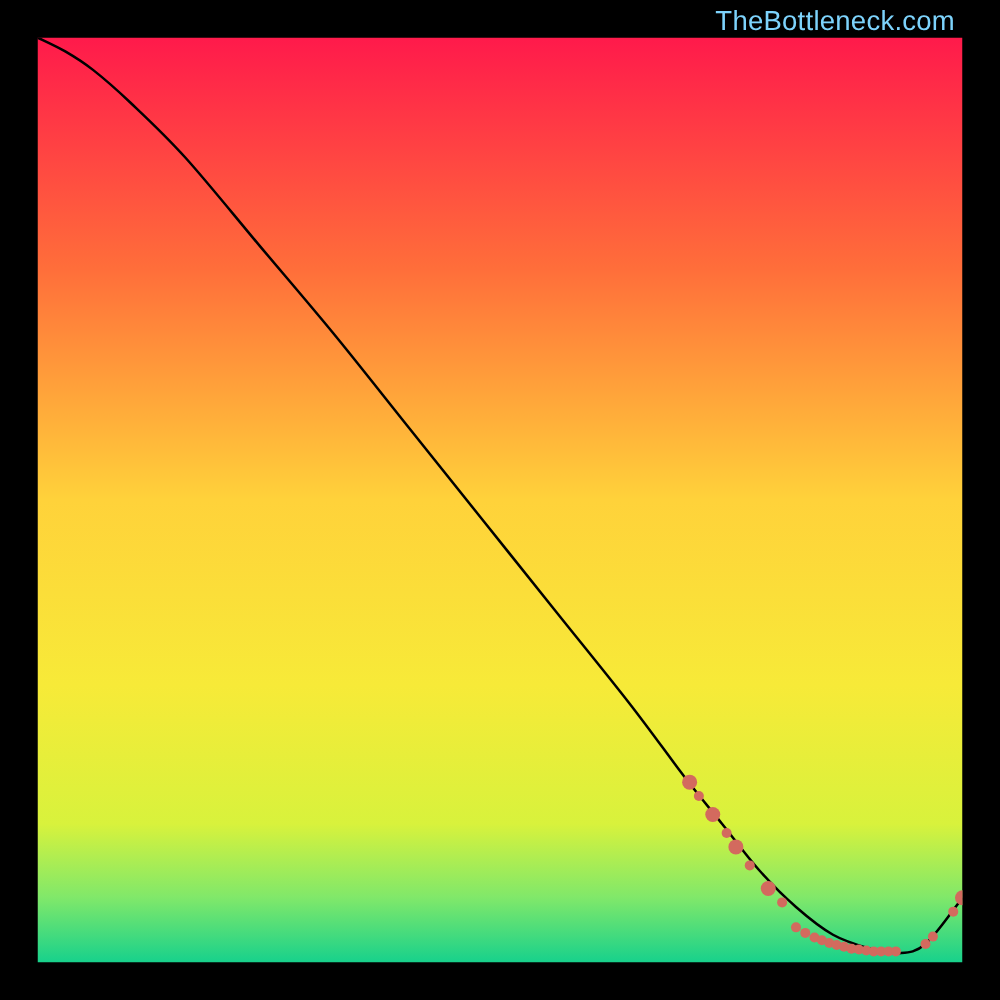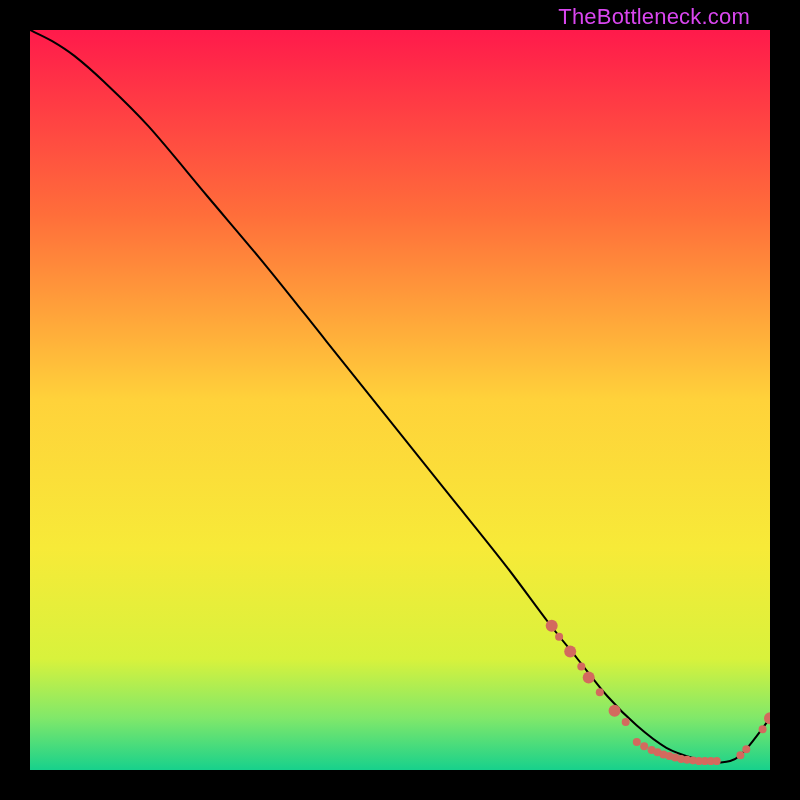--- a/index.html
+++ b/index.html
@@ -22,22 +22,22 @@
   .plot {
     position: absolute;
     left: 0;
     top: 0;
     width: 740px;
     height: 740px;
   }
   .watermark {
     position: absolute;
     top: 4px;
-    right: 50px;
-    color: #d946ef;
+    right: 36px;
+    color: #7dd3fc;
     font-size: 22px;
     font-weight: 500;
     letter-spacing: 0.2px;
     pointer-events: none;
     font-family: Arial, sans-serif;
   }
 </style>
 </head>
 <body>
 

